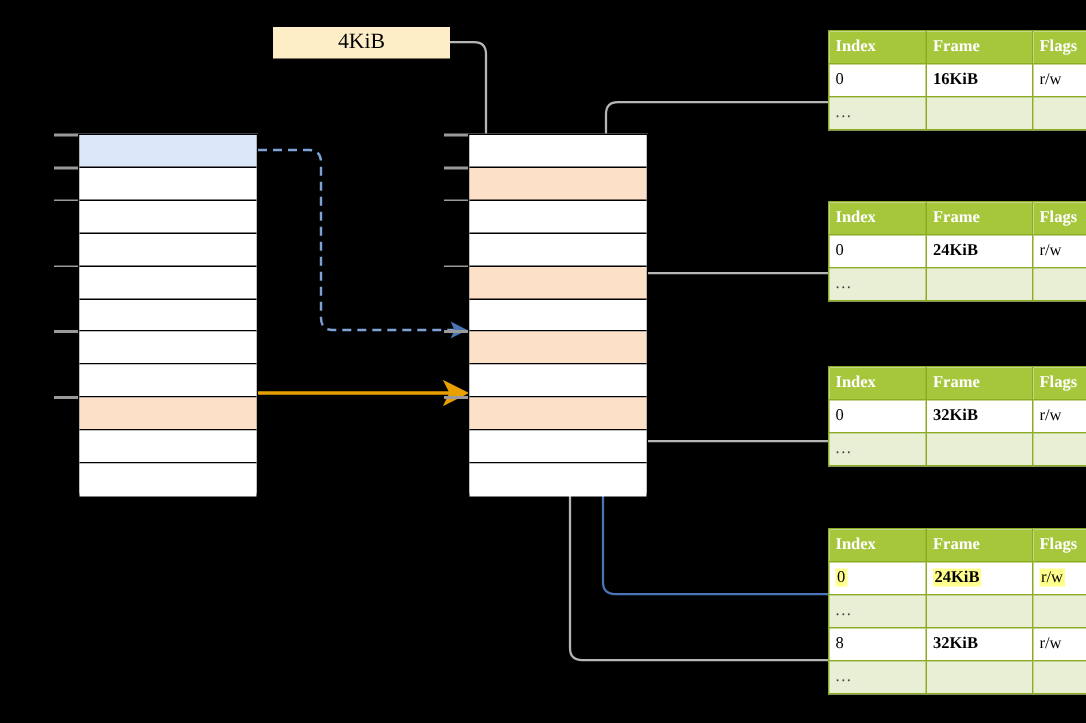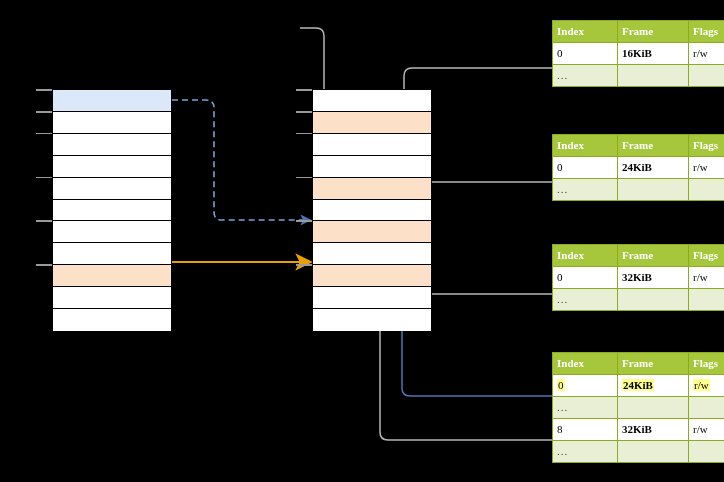--- a/index.html
+++ b/index.html
@@ -99,20 +99,21 @@
 
     <g>
       <path d="M172,100 L206,100 Q214,100 214,108 L214,212 Q214,220 222,220 L306,220" fill="none" stroke="#7ca2d6" stroke-width="1.6" stroke-dasharray="6,4" marker-end="url(#ah-blue)"></path>
     </g>
 
     <g>
       <path d="M172,262 L304,262" fill="none" stroke="#e8a000" stroke-width="2.2" marker-end="url(#ah-orange)"></path>
     </g>
   </svg>
 
+  <div class="size-label" style="left:182px;top:18px;width:118px;height:21px;">4KiB</div>
 
   <div class="mem-col" id="col-virtual" style="left:52px;top:89px;width:120px;height:241px;">
       <div class="mem-row blue" style="height: 21.9091px;"></div>
       <div class="mem-row " style="height: 21.9091px;"></div>
       <div class="mem-row " style="height: 21.9091px;"></div>
       <div class="mem-row " style="height: 21.9091px;"></div>
       <div class="mem-row " style="height: 21.9091px;"></div>
       <div class="mem-row " style="height: 21.9091px;"></div>
       <div class="mem-row " style="height: 21.9091px;"></div>
       <div class="mem-row " style="height: 21.9091px;"></div>

